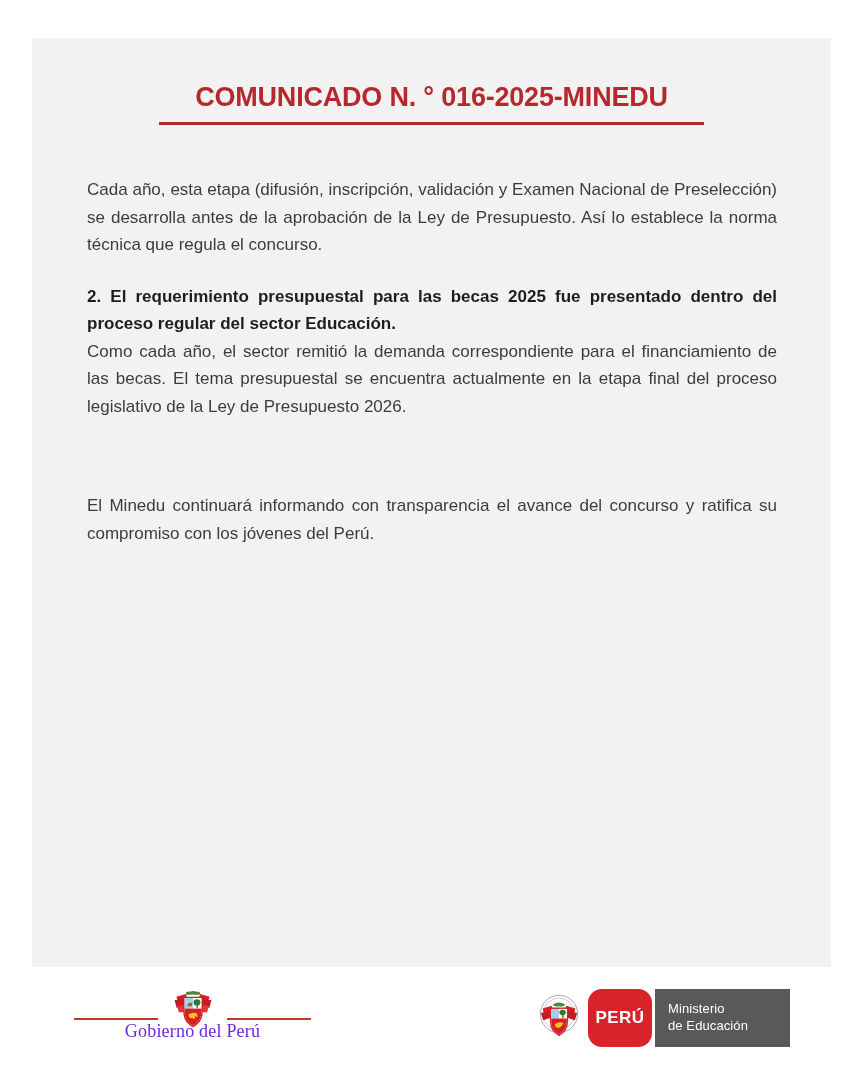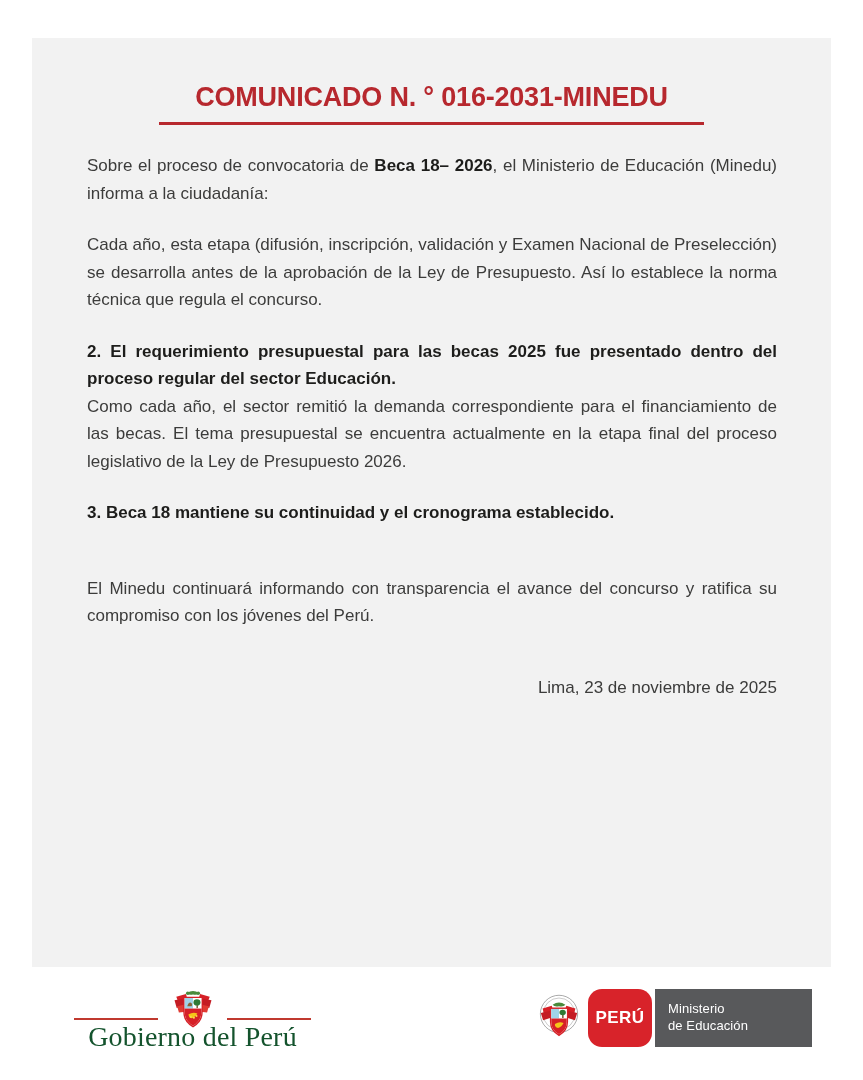--- a/index.html
+++ b/index.html
@@ -111,22 +111,22 @@
     width: 44px;
     height: 44px;
   }
   #gobierno-text {
     position: absolute;
     left: 0;
     top: 34px;
     width: 245px;
     text-align: center;
     font-family: "Liberation Serif", serif;
-    font-size: 28px;
-    color: #14532d;
+    font-size: 18px;
+    color: #6d28d9;
     letter-spacing: 0.2px;
   }
 
   
   #minedu-logo {
     position: absolute;
     left: 530px;
     top: 14px;
     height: 58px;
     display: flex;
@@ -150,70 +150,67 @@
     color: #ffffff;
     font-size: 17px;
     font-weight: bold;
     letter-spacing: 0.4px;
   }
   #minedu-divider {
     width: 3px;
     background: #ffffff;
   }
   #minedu-ministry-block {
-    width: 157px;
+    width: 135px;
     background: #58595b;
     display: flex;
     flex-direction: column;
     justify-content: center;
     padding-left: 13px;
     box-sizing: border-box;
   }
   .minedu-ministry-line {
     color: #ffffff;
     font-size: 13px;
     line-height: 1.28;
     letter-spacing: 0.1px;
   }
 </style>
 </head>
 <body>
 
 <div id="comunicado-card">
 
   <div id="title-block">
-    <h1 id="comunicado-title">COMUNICADO N. ° 016-2031-MINEDU</h1>
+    <h1 id="comunicado-title">COMUNICADO N. ° 016-2025-MINEDU</h1>
     <div id="title-underline"></div>
   </div>
 
   <div id="body-content">
 
-    <p class="para"><span>Sobre el proceso de convocatoria de </span><span class="lead-strong">Beca 18– 2026</span><span>, el Ministerio de Educación (Minedu) informa a la ciudadanía:</span></p>
 
     <div class="block-gap"></div>
 
     <p class="para">Cada año, esta etapa (difusión, inscripción, validación y Examen Nacional de Preselección) se desarrolla antes de la aprobación de la Ley de Presupuesto. Así lo establece la norma técnica que regula el concurso.</p>
 
     <div class="block-gap"></div>
 
     <p class="sec-head">2. El requerimiento presupuestal para las becas 2025 fue presentado dentro del proceso regular del sector Educación.</p>
     <p class="para">Como cada año, el sector remitió la demanda correspondiente para el financiamiento de las becas. El tema presupuestal se encuentra actualmente en la etapa final del proceso legislativo de la Ley de Presupuesto 2026.</p>
 
     <div class="block-gap"></div>
 
-    <p class="sec-head nojustify">3. Beca 18 mantiene su continuidad y el cronograma establecido.</p>
 
     <div class="block-gap"></div>
 
 
     <div class="block-gap"></div>
 
     <p class="para">El Minedu continuará informando con transparencia el avance del concurso y ratifica su compromiso con los jóvenes del Perú.</p>
 
-    <div id="date-line">Lima, 23 de noviembre de 2025</div>
 
   </div>
 </div>
 
 <div id="footer">
 
   <div id="gobierno-logo">
     <div id="gob-rule-left"></div>
     <div id="gob-rule-right"></div>
 

